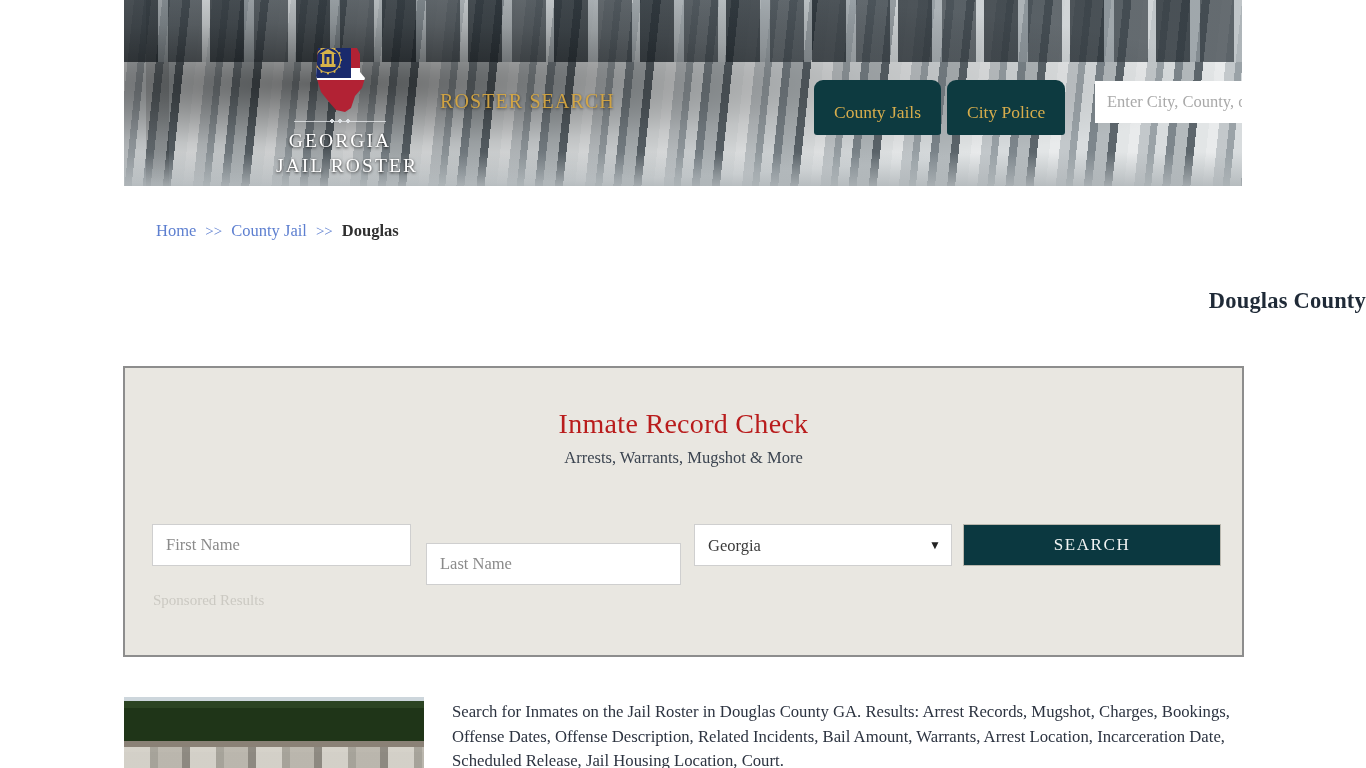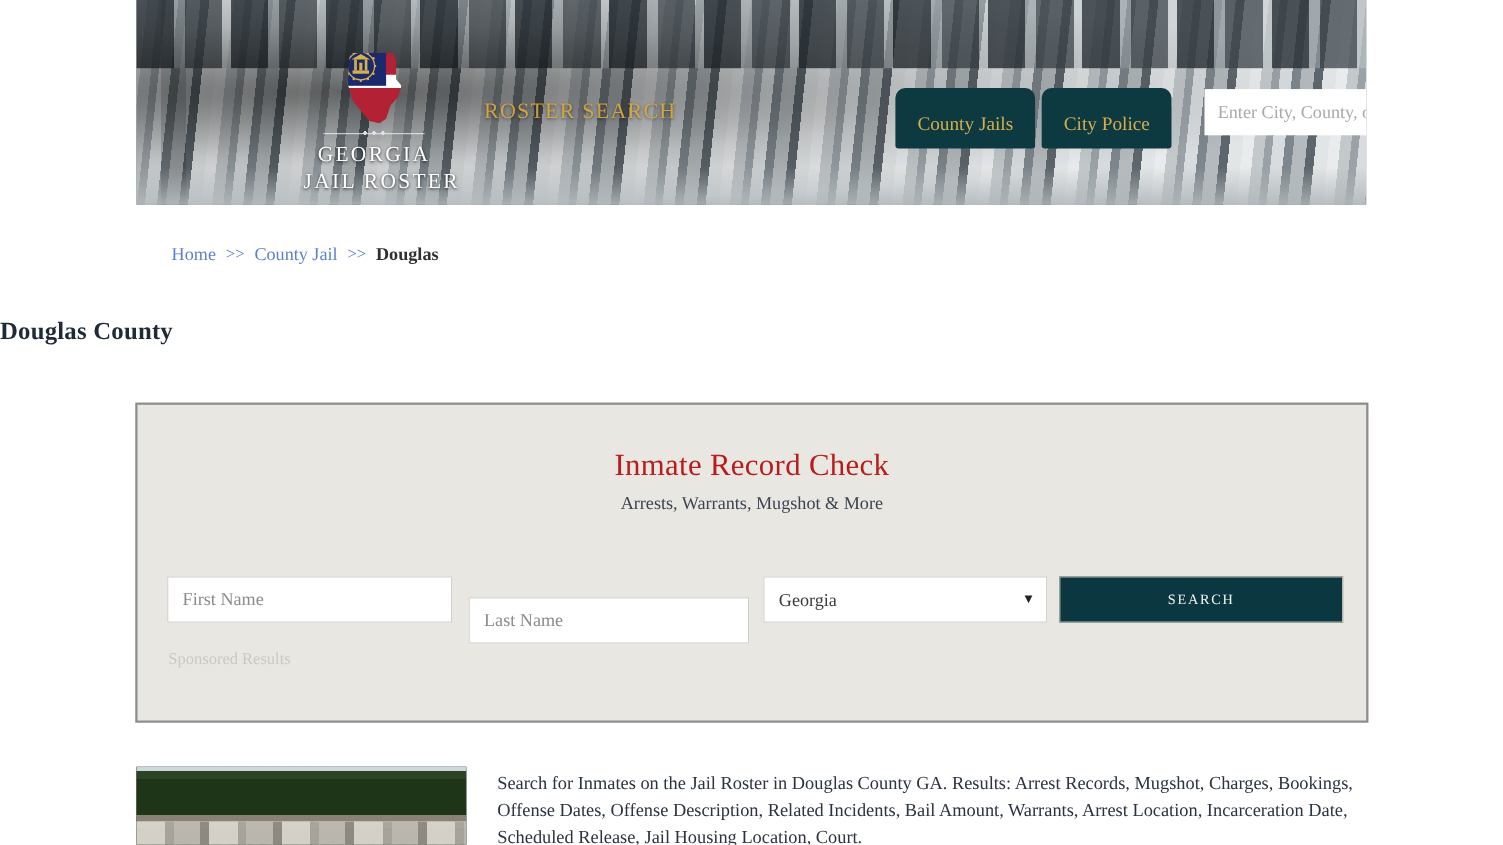--- a/index.html
+++ b/index.html
@@ -120,21 +120,21 @@
     position: absolute; left: 156px; top: 221px;
     font-size: 16.5px; color: #333; display: flex; align-items: center; gap: 9px;
   }
   .crumb-link { color: #5d7fd0; text-decoration: none; cursor: pointer; }
   .crumb-sep { color: #5d7fd0; font-size: 15px; }
   .crumb-current { color: #2f2f2f; font-weight: 700; }
 
   
   .page-title {
     position: absolute; left: 0; top: 273px; width: 1366px;
-    text-align: left; font-size: 22.5px; font-weight: 700; color: #1f2a37;
+    text-align: right; font-size: 22.5px; font-weight: 700; color: #1f2a37;
     letter-spacing: .2px;
   }
 
   
   .panel {
     position: absolute; left: 123px; top: 366px;
     width: 1121px; height: 291px;
     background: #e9e7e1;
     border: 2px solid #8d8d8d;
   }
@@ -166,21 +166,21 @@
     appearance: none; -webkit-appearance: none; outline: none; cursor: pointer;
   }
   .select-caret {
     position: absolute; right: 11px; top: 50%; transform: translateY(-50%);
     pointer-events: none; color: #222; font-size: 12px;
   }
   .search-btn {
     width: 258px; height: 42px;
     background: #0b3840; color: #f2f4f3;
     border: 1px solid #b9b7ae;
-    font-family: inherit; font-size: 13px; letter-spacing: 1.6px;
+    font-family: inherit; font-size: 17px; letter-spacing: 1.6px;
     cursor: pointer;
   }
   .sponsored {
     position: absolute; left: 28px; top: 224px;
     color: #cbc9c2; font-size: 15px;
   }
 
   
   .bottom { position: absolute; left: 124px; top: 697px; width: 1118px; display:flex; gap: 28px; }
   .thumb {

